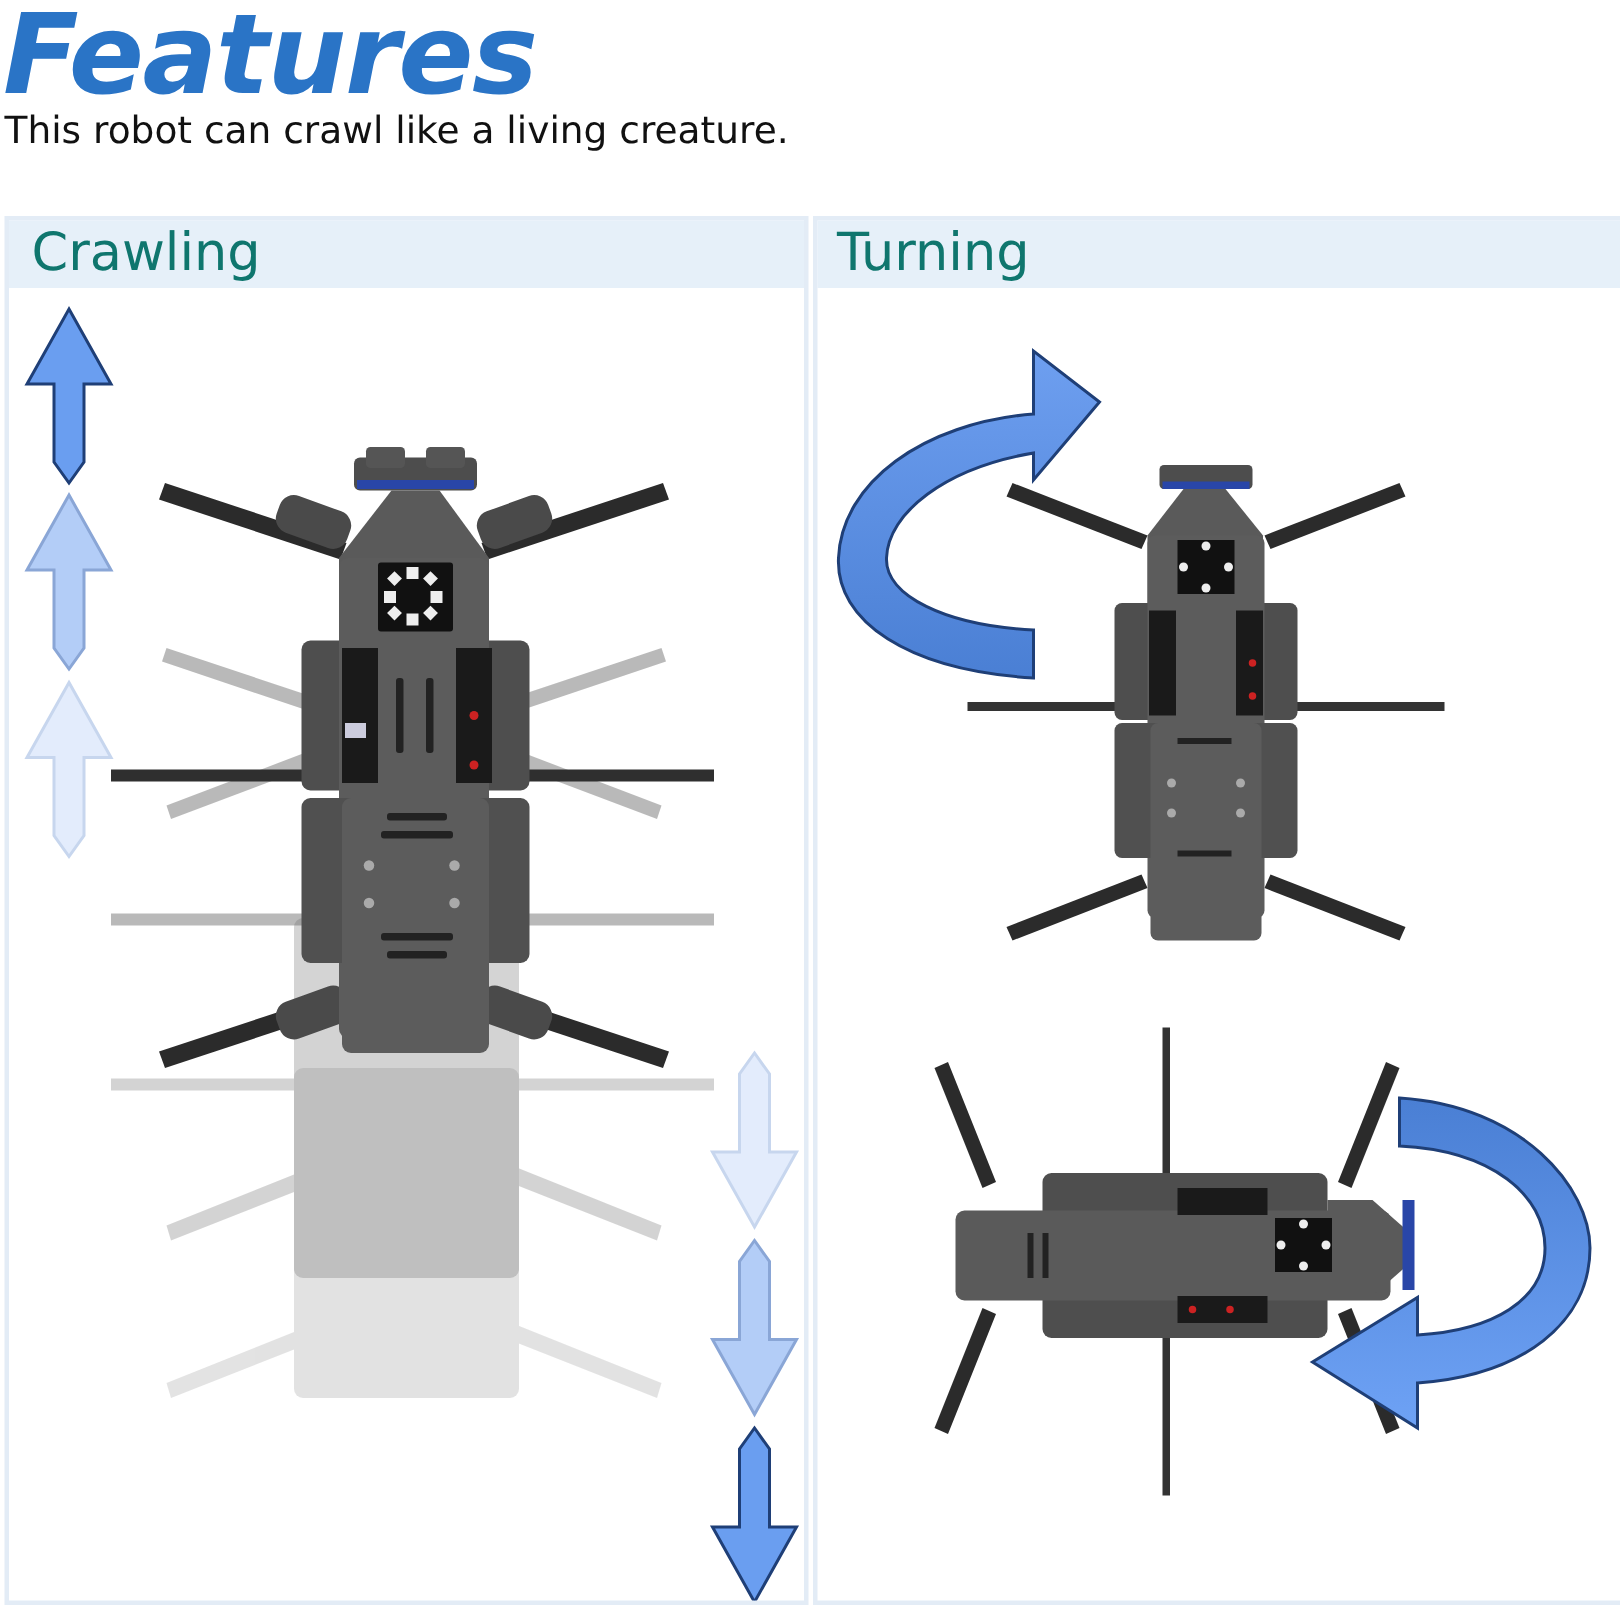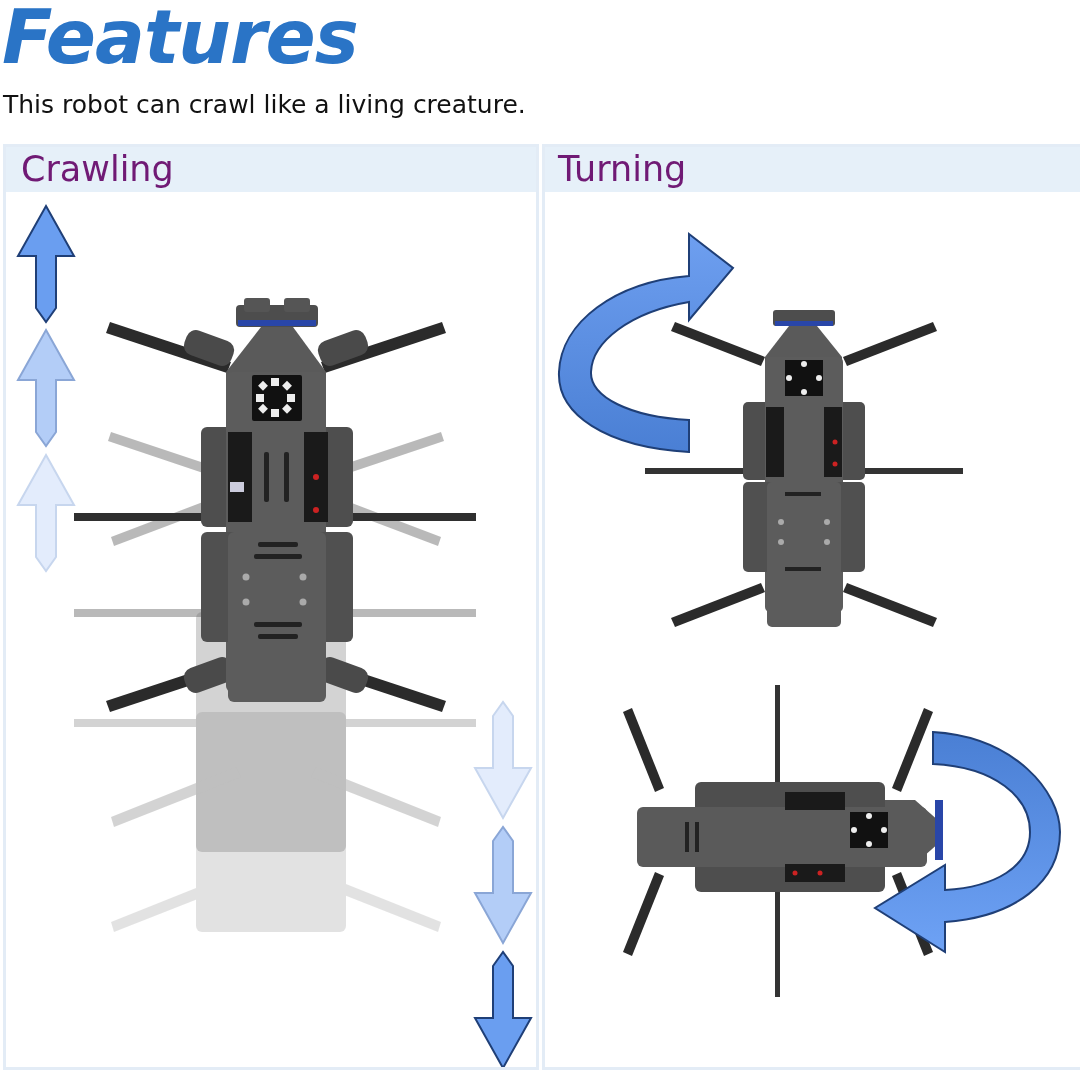--- a/index.html
+++ b/index.html
@@ -1,23 +1,23 @@
 <!DOCTYPE html>
 <html><head>
 <meta charset="utf-8">
 <style>
   html,body{margin:0;padding:0;background:#fff;}
   body{width:1080px;height:1076px;position:relative;overflow:hidden;font-family:"DejaVu Sans","Liberation Sans",sans-serif;}
   .title{position:absolute;left:2px;top:-8px;font-size:74px;font-style:italic;font-weight:bold;color:#2a74c6;letter-spacing:-1px;line-height:90px;margin:0;}
-  .subtitle{position:absolute;left:3px;top:90px;font-size:25px;color:#111;line-height:30px;text-align:right;}
+  .subtitle{position:absolute;left:3px;top:72px;font-size:25px;color:#111;line-height:30px;text-align:right;}
   .panel{position:absolute;top:144px;height:926px;border:3px solid #e3ecf6;box-sizing:border-box;background:#fff;}
   .panel.left{left:3px;width:536px;}
   .panel.right{left:542px;width:636px;}
   .panel-head{position:absolute;left:0;top:0;right:0;height:45px;background:#e6f0f9;}
-  .panel-head span{position:absolute;left:15px;top:0px;font-size:35px;color:#701a75;line-height:44px;}
+  .panel-head span{position:absolute;left:15px;top:0px;font-size:35px;color:#0f766e;line-height:44px;}
   .panel.right .panel-head span{left:13px;}
   .stage{position:absolute;left:0;top:45px;right:0;bottom:0;}
   svg{position:absolute;left:0;top:0;}
 </style>
 </head>
 <body>
 
 <h1 class="title">Features</h1>
 <div class="subtitle">This robot can crawl like a living creature.</div>
 

